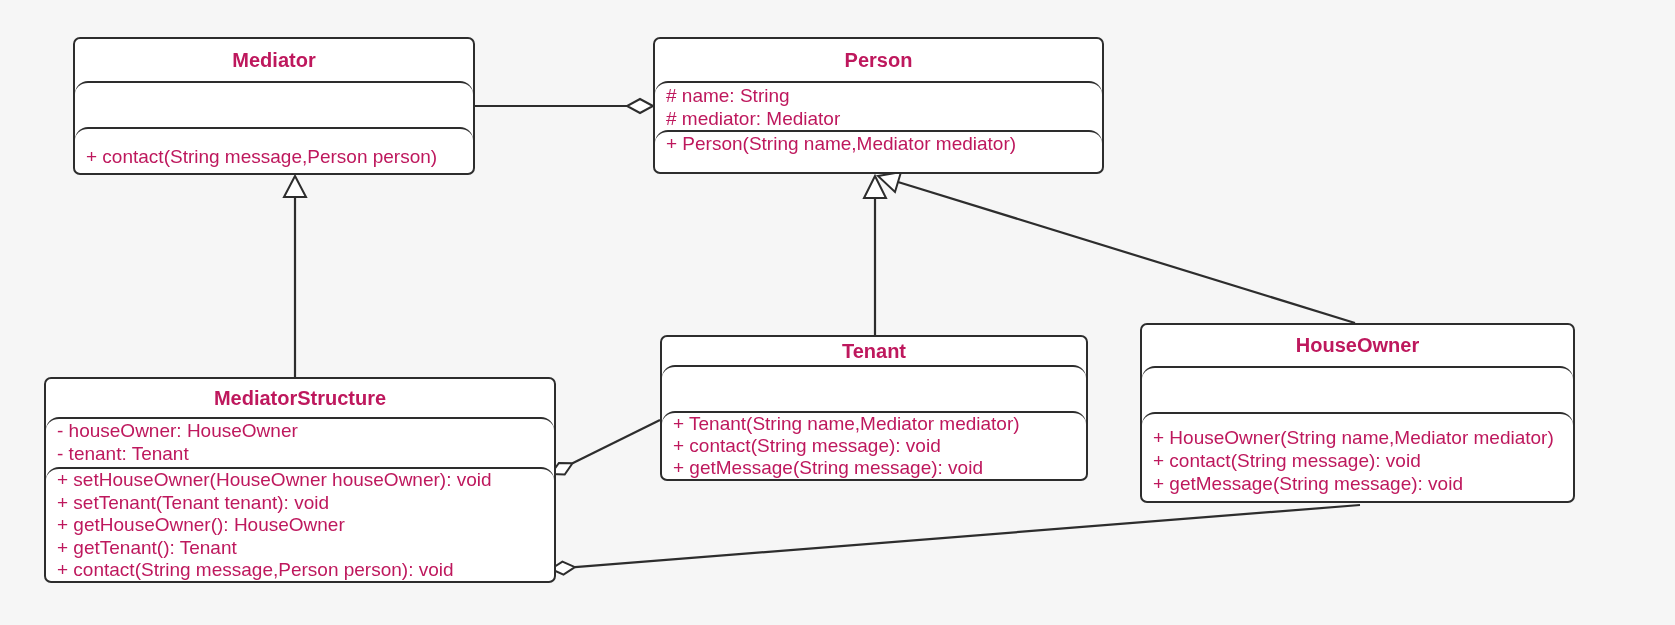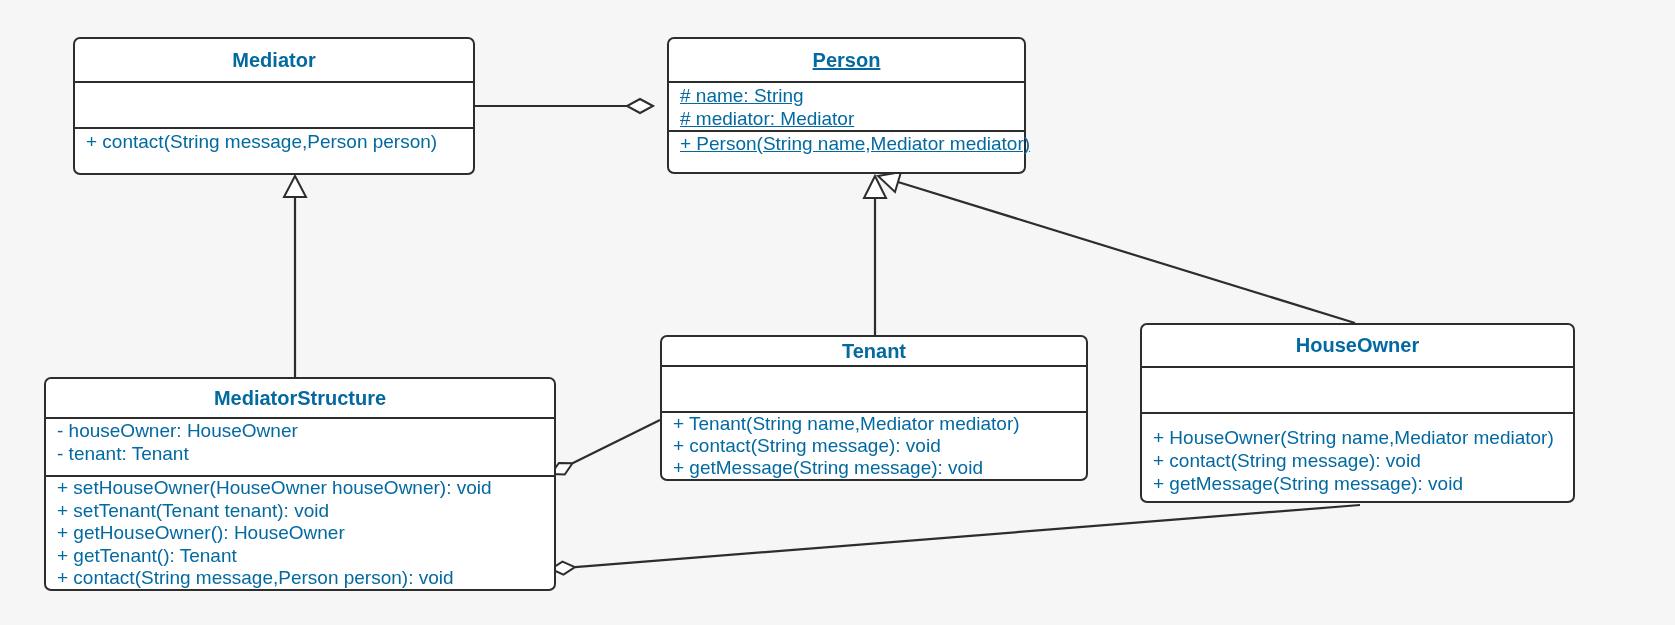--- a/index.html
+++ b/index.html
@@ -1,21 +1,21 @@
 <!DOCTYPE html>
 <html><head>
 <meta charset="utf-8">
 <style>
   html,body{margin:0;padding:0;background:#f6f6f6;}
   #canvas{
     position:relative;
     width:1675px;height:625px;
     background:#f6f6f6;
     font-family:"Liberation Sans","DejaVu Sans",sans-serif;
-    color:#0369a1;
+    color:#be185d;
     overflow:hidden;
   }
   .uml-class{
     position:absolute;
     background:#ffffff;
     border:2px solid #2d2d2d;
     border-radius:7px;
     box-sizing:border-box;
   }
   .uml-title{
@@ -23,20 +23,21 @@
     font-size:20px;
     text-align:center;
     box-sizing:border-box;
     display:flex;align-items:center;justify-content:center;
   }
   .uml-attrs,.uml-methods{
     border-top:2px solid #2d2d2d;
     box-sizing:border-box;
     font-size:19px;
     overflow:visible;
+    border-radius:13px;
   }
   .member{
     padding-left:11px;
     white-space:nowrap;
     line-height:23px;
   }
   .lh22 .member{line-height:22px;}
   .lh225 .member{line-height:22.5px;}
   svg#edges{position:absolute;left:0;top:0;pointer-events:none;}
   svg#edges line{stroke:#2d2d2d;stroke-width:2.2;}
@@ -76,39 +77,39 @@
 
     <g>
       <line x1="574.9" y1="567.1" x2="1360" y2="505"></line>
       <polygon points="551,569 563.5,574.6 574.9,567.1 562.4,561.6"></polygon>
     </g>
   </svg>
 
   <div class="uml-class" style="left:73px;top:37px;width:402px;">
     <div class="uml-title" style="height:42px">Mediator</div>
     <div class="uml-attrs" style="height:46px"></div>
-    <div class="uml-methods" style="height:46px;padding-top:1px">
+    <div class="uml-methods" style="height:46px;padding-top:16px">
       <div class="member">+ contact(String message,Person person)</div>
     </div>
   </div>
 
-  <div class="uml-class" style="left:667px;top:37px;width:359px;text-decoration:underline;">
+  <div class="uml-class" style="left:653px;top:37px;width:451px;">
     <div class="uml-title" style="height:42px">Person</div>
     <div class="uml-attrs" style="height:49px;padding-top:1px">
       <div class="member"># name: String</div>
       <div class="member"># mediator: Mediator</div>
     </div>
     <div class="uml-methods" style="height:42px;padding-top:0">
       <div class="member">+ Person(String name,Mediator mediator)</div>
     </div>
   </div>
 
   <div class="uml-class lh225" style="left:44px;top:377px;width:512px;">
     <div class="uml-title" style="height:38px">MediatorStructure</div>
-    <div class="uml-attrs" style="height:58px;padding-top:1px">
+    <div class="uml-attrs" style="height:50px;padding-top:1px">
       <div class="member">- houseOwner: HouseOwner</div>
       <div class="member">- tenant: Tenant</div>
     </div>
     <div class="uml-methods" style="height:114px">
       <div class="member">+ setHouseOwner(HouseOwner houseOwner): void</div>
       <div class="member">+ setTenant(Tenant tenant): void</div>
       <div class="member">+ getHouseOwner(): HouseOwner</div>
       <div class="member">+ getTenant(): Tenant</div>
       <div class="member">+ contact(String message,Person person): void</div>
     </div>

